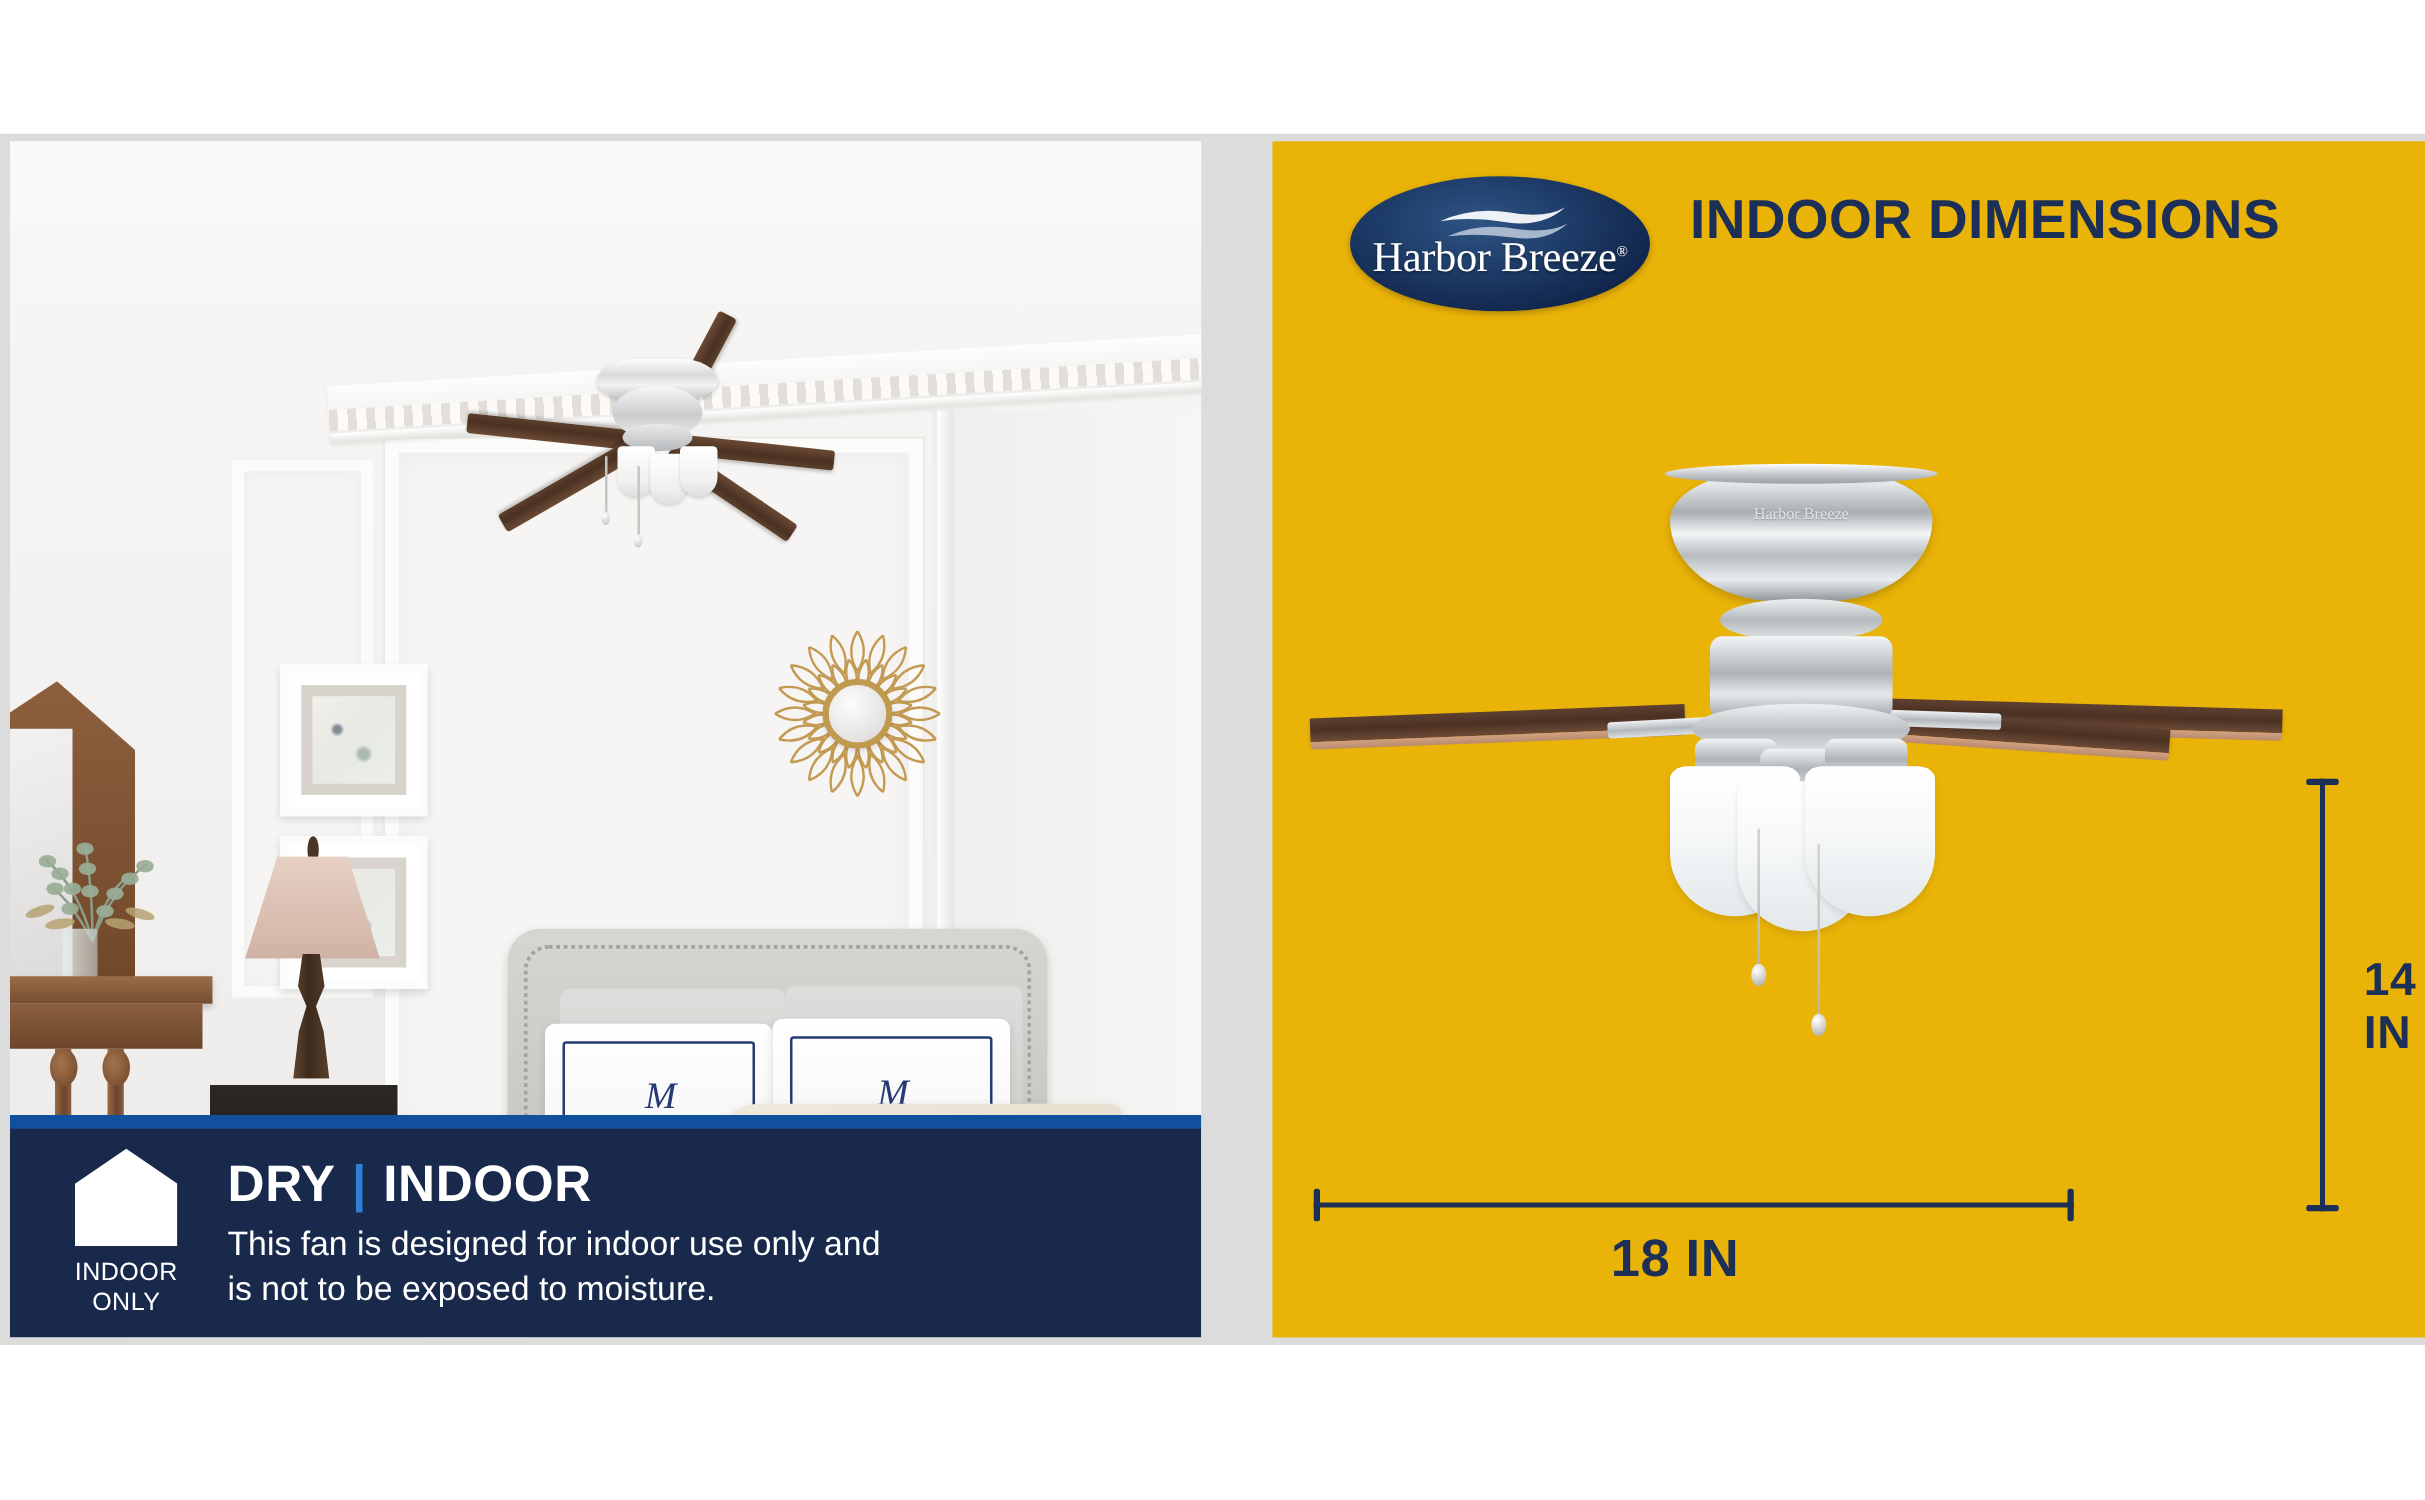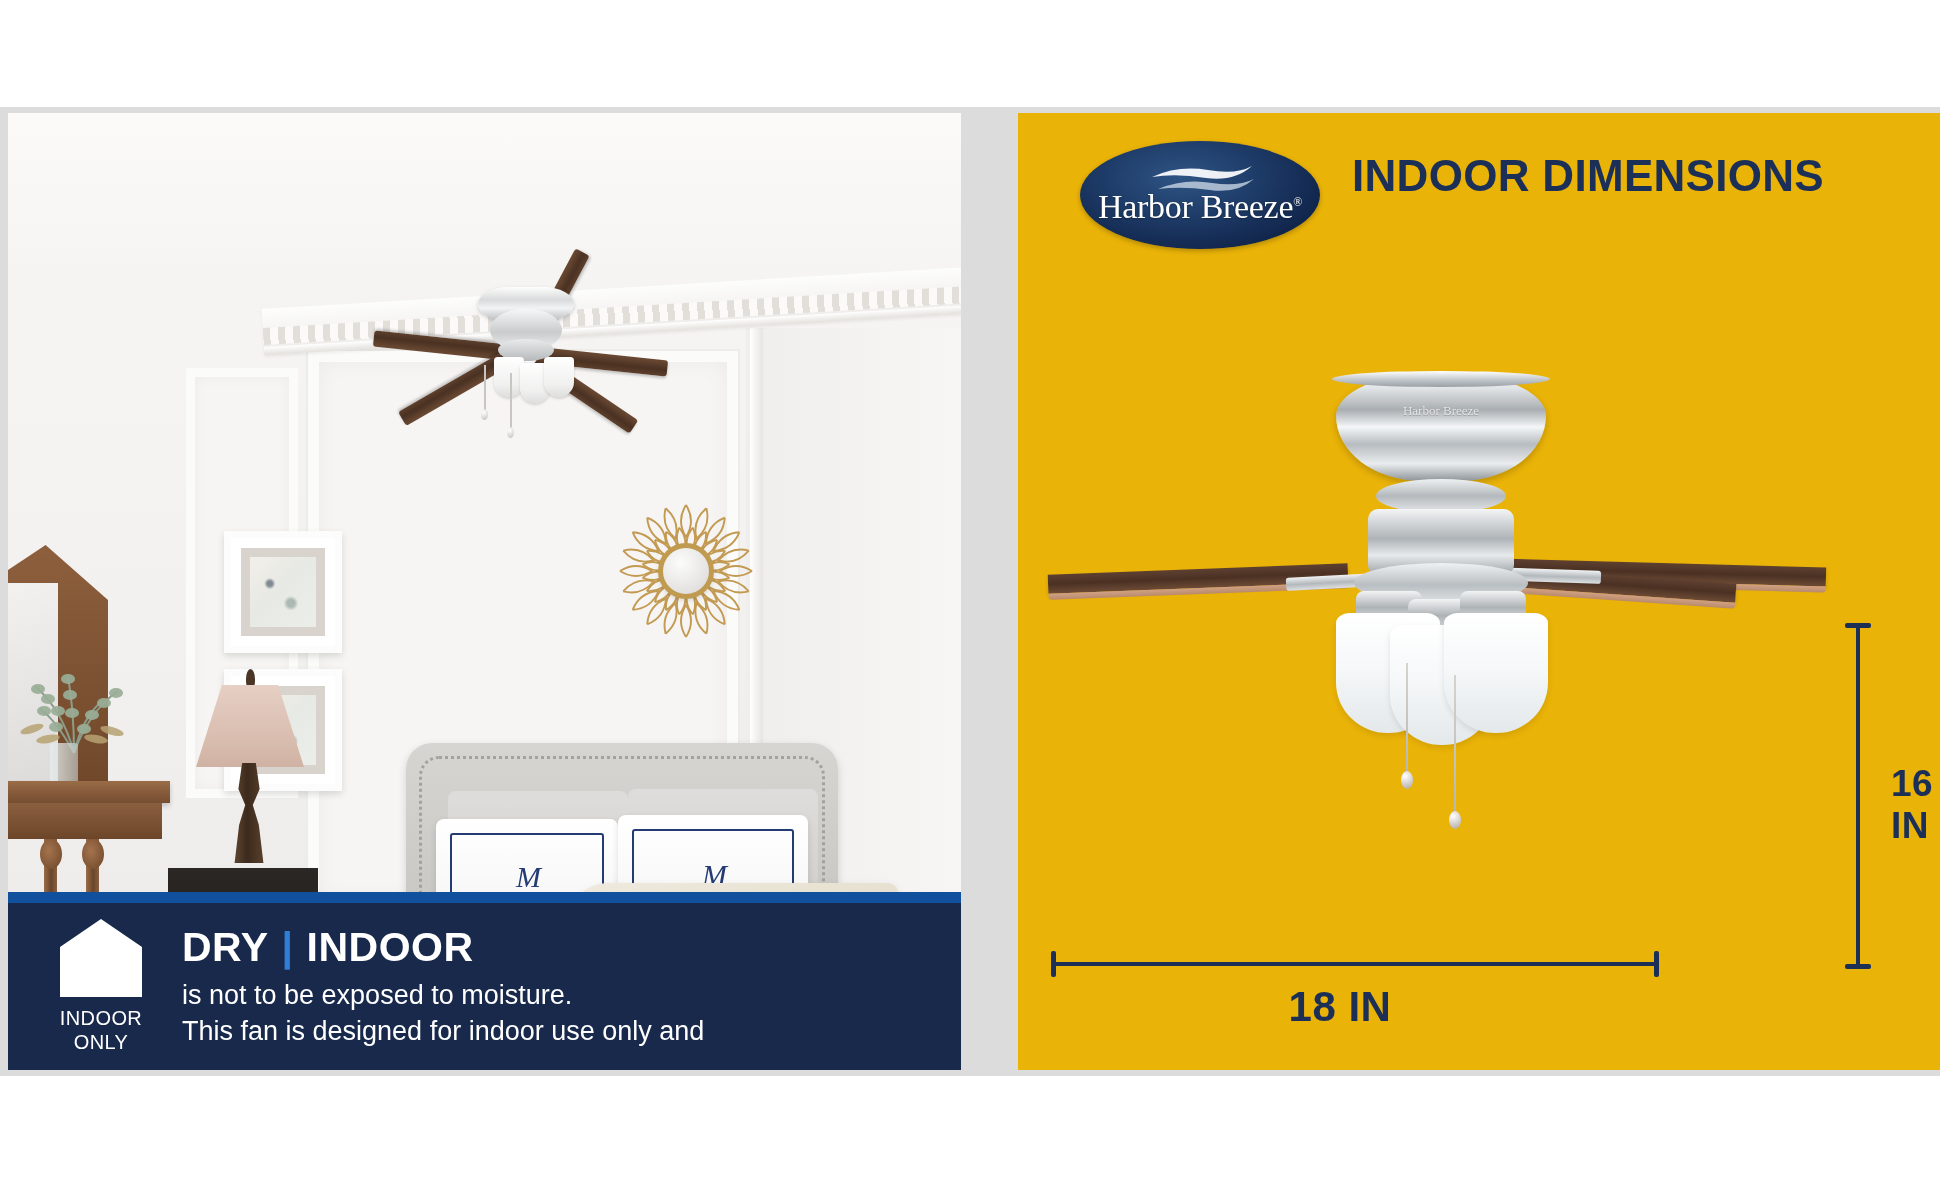--- a/index.html
+++ b/index.html
@@ -430,22 +430,22 @@
             <div>ONLY</div>
           </div>
         </div>
         <div class="banner-text">
           <div class="banner-title">
             <span>DRY</span>
             <span class="banner-div">|</span>
             <span>INDOOR</span>
           </div>
           <div class="banner-sub">
+            <div>This fan is designed for indoor use only and</div>
             <div>is not to be exposed to moisture.</div>
-            <div>This fan is designed for indoor use only and</div>
           </div>
         </div>
       </div>
     </div>
   </div>
 
   <div class="right-panel">
 
     <div class="logo">
       <svg class="logo-wave" viewBox="0 0 240 108">
@@ -493,21 +493,21 @@
 
       <div class="p-chain" style="left:370px;top:300px;height:112px;"></div>
       <div class="p-chain-bead" style="left:365px;top:408px;"></div>
       <div class="p-chain" style="left:418px;top:312px;height:140px;"></div>
       <div class="p-chain-bead" style="left:413px;top:448px;"></div>
 
       <div class="dim-v">
         <div class="dim-v-cap" style="top:0;"></div>
         <div class="dim-v-cap" style="bottom:0;"></div>
       </div>
-      <div class="dim-v-label">16 IN</div>
+      <div class="dim-v-label">14 IN</div>
 
       <div class="dim-h">
         <div class="dim-h-cap" style="left:0;"></div>
         <div class="dim-h-cap" style="right:0;"></div>
       </div>
       <div class="dim-h-label">18 IN</div>
     </div>
   </div>
 
 </div>

